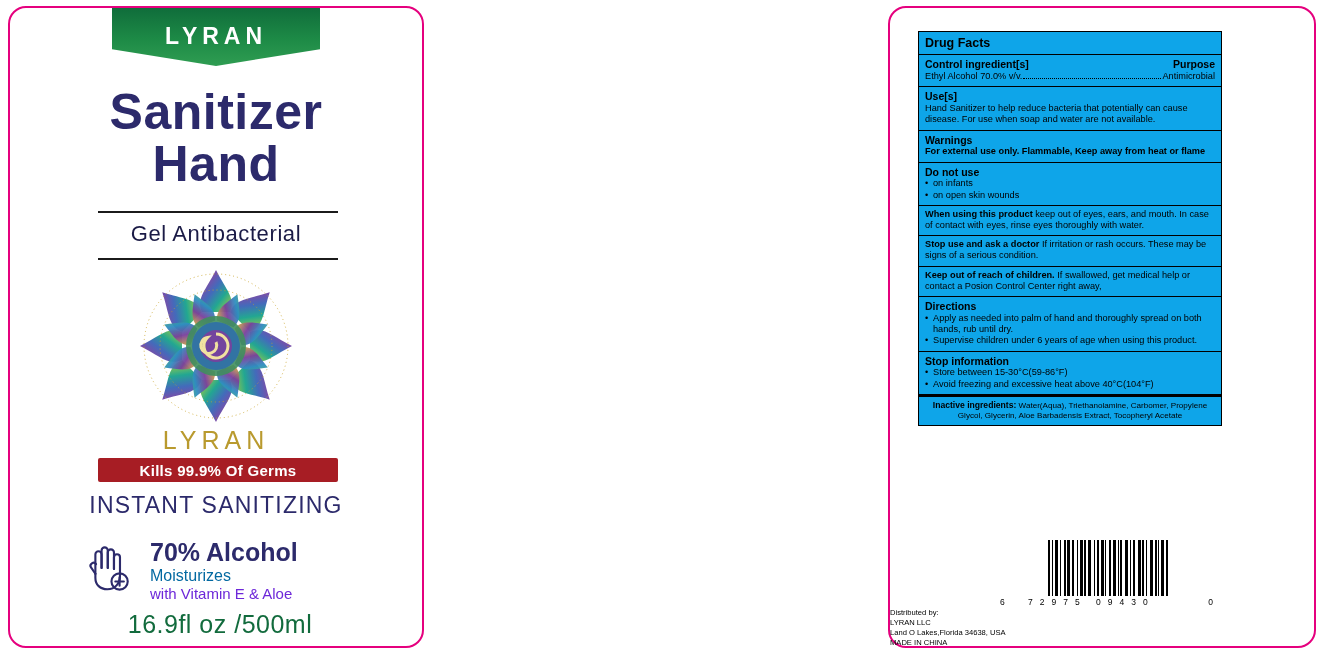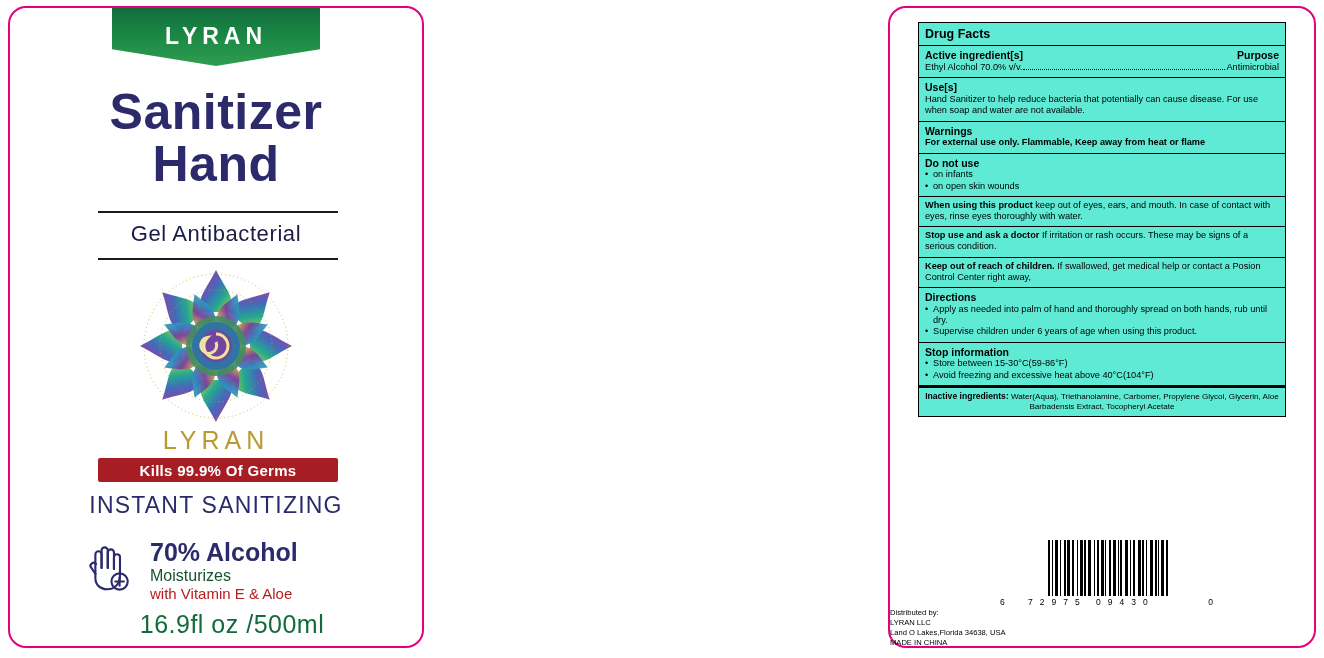--- a/index.html
+++ b/index.html
@@ -147,35 +147,35 @@
   }
   .hand-icon { width: 62px; height: 62px; flex: none; }
   .alcohol-text { margin-left: 12px; margin-top: 4px; }
   .alcohol-text .pct {
     color: #2c2a6b;
     font-weight: 700;
     font-size: 25px;
     line-height: 26px;
   }
   .alcohol-text .moist {
-    color: #14532d;
+    color: #0369a1;
     font-size: 16px;
     line-height: 18px;
     margin-top: 2px;
   }
   .alcohol-text .vite {
-    color: #b91c1c;
+    color: #6d28d9;
     font-size: 15px;
     line-height: 17px;
   }
 
   .volume {
     position: absolute;
     top: 602px;
-    left: 16px;
+    left: 4px;
     width: 100%;
     text-align: center;
     color: #126b3d;
     font-size: 25px;
     letter-spacing: 0.5px;
   }
 
   
   .back-label {
     position: absolute;
@@ -185,25 +185,25 @@
     height: 642px;
     border: 2px solid #e5007e;
     border-radius: 18px;
     box-sizing: border-box;
     background: #ffffff;
   }
 
   .drug-facts {
     position: absolute;
     left: 28px;
-    top: 14px;
-    width: 368px;
+    top: 23px;
+    width: 304px;
     border: 1.5px solid #000000;
     box-sizing: border-box;
-    background: #5eead4;
+    background: #0ea5e9;
     font-size: 9.2px;
     color: #000;
     line-height: 1.22;
   }
   .df-sec {
     padding: 3px 6px 4px 6px;
     border-bottom: 1px solid #000;
   }
   .df-sec:last-child { border-bottom: none; text-align: center; }
   .df-sec.thick { border-bottom: 3px solid #000; }
@@ -411,21 +411,21 @@
 </div>
 
 <div class="back-label">
 
   <div class="drug-facts">
 
     <div class="df-title">Drug Facts</div>
 
     <div class="df-sec">
       <div class="row-between">
-        <span class="df-head">Active ingredient[s]</span>
+        <span class="df-head">Control ingredient[s]</span>
         <span class="df-head">Purpose</span>
       </div>
       <div class="dotted-line">
         <span>Ethyl Alcohol 70.0% v/v.</span>
         <span class="lead"></span>
         <span>Antimicrobial</span>
       </div>
     </div>
 
     <div class="df-sec">

